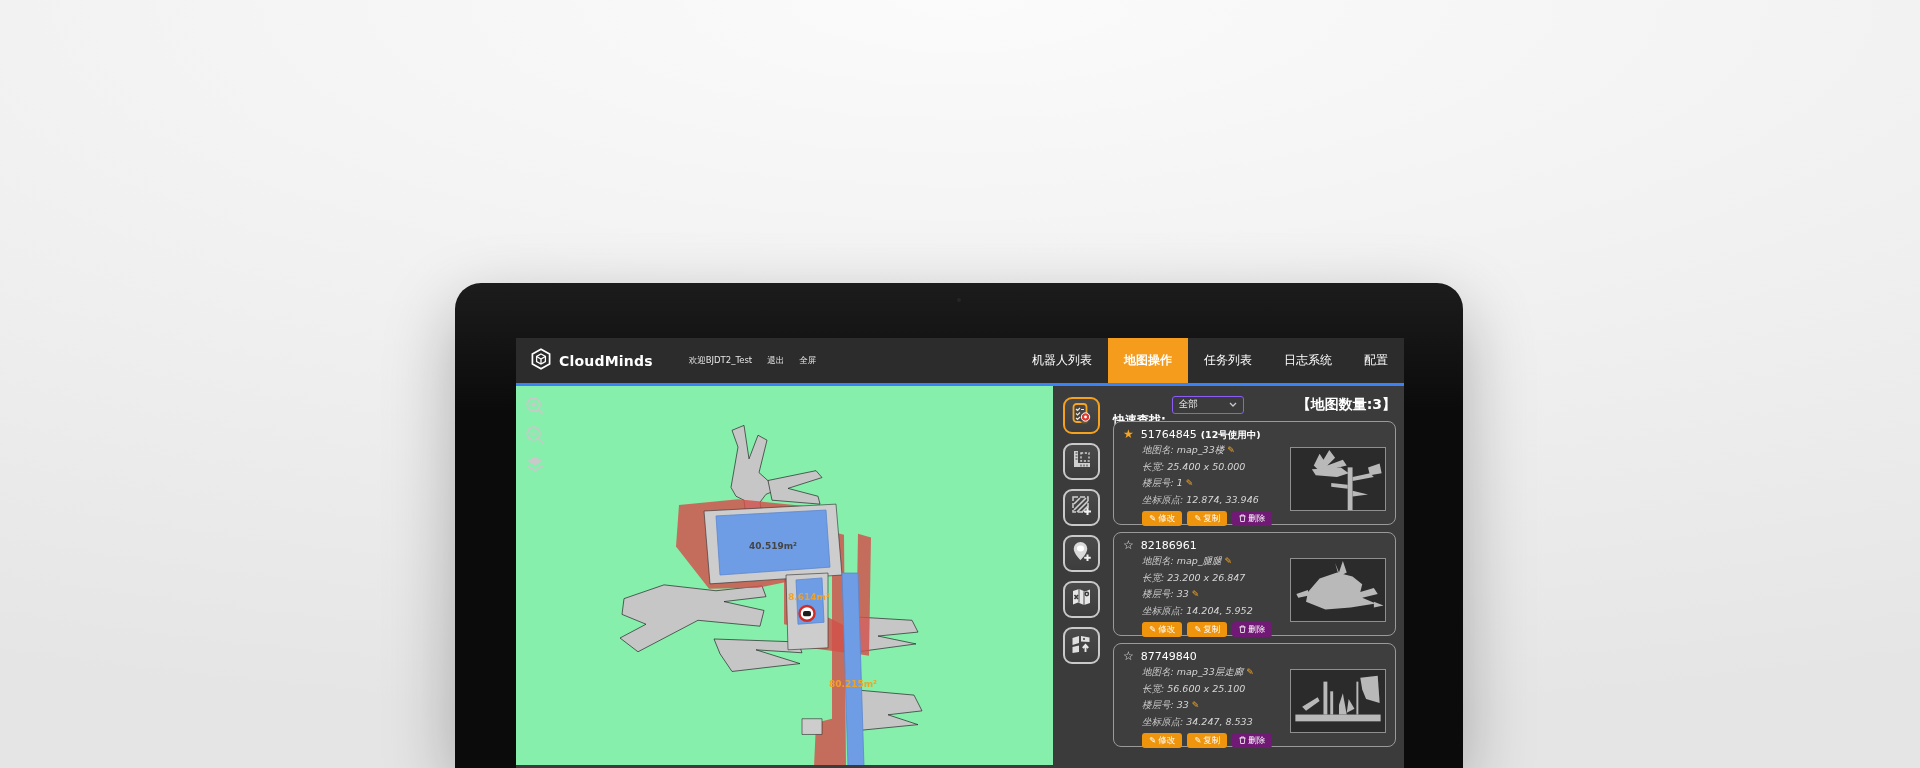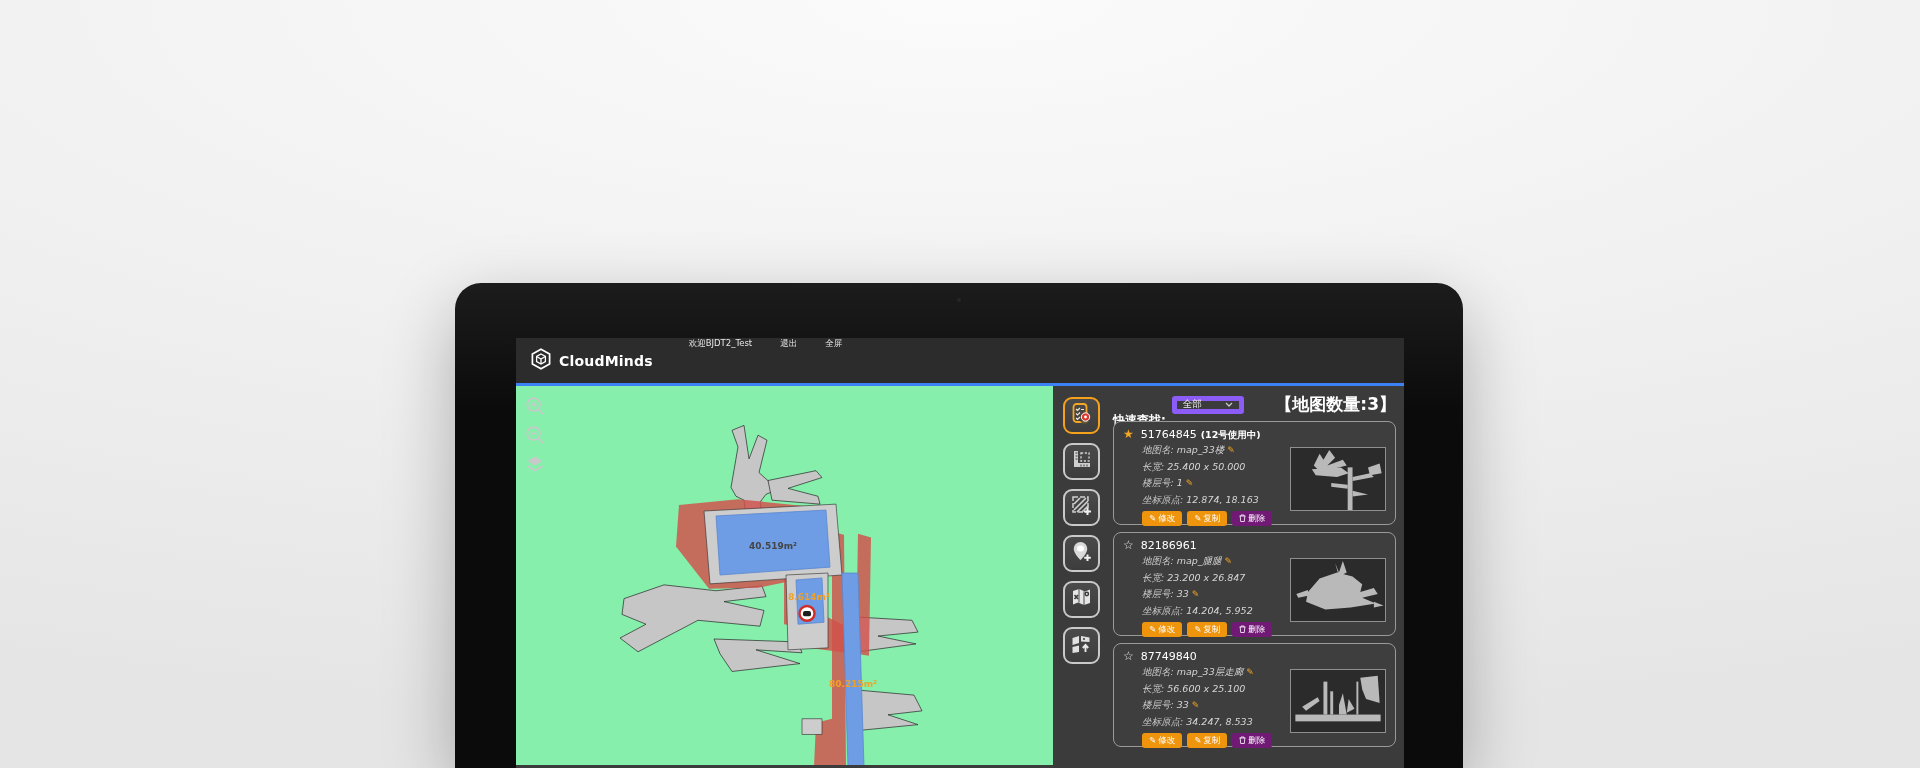--- a/index.html
+++ b/index.html
@@ -15,21 +15,21 @@
   .webcam { position:absolute; top:15px; left:50%; margin-left:-2px; width:4px; height:4px;
     border-radius:50%; background:#262626; }
   .screen { position:absolute; left:61px; top:55px; width:888px; height:430px;
     background:#3b3b3b; overflow:hidden; }
 
   
   .navbar { display:flex; align-items:stretch; height:48px; background:#2c2c2c;
     border-bottom:3px solid #3b82f6; }
   .brand { display:flex; align-items:center; gap:7px; padding-left:14px; }
   .brand-text { color:#fff; font-size:14px; font-weight:bold; letter-spacing:.2px; }
-  .welcome { display:flex; gap:28px; margin-left:36px; }
+  .welcome { display:flex; align-items:center; gap:15px; margin-left:36px; }
   .welcome span { color:#e6e6e6; font-size:8.5px; }
   .nav-tabs { margin-left:auto; display:flex; align-items:stretch; }
   .nav-tab { display:flex; align-items:center; padding:0 16px; color:#fff;
     font-size:12px; cursor:pointer; }
   .nav-tab.active { background:#f59c1d; font-weight:bold; }
 
   
   .content { display:flex; height:379px; }
   .map-area { position:relative; width:537px; height:100%; background:#86efac; }
   .map-controls { position:absolute; left:9px; top:10px; display:flex;
@@ -43,23 +43,23 @@
   .tool-btn { width:37px; height:37px; border-radius:9px; border:2px solid #c9c9c9;
     background:linear-gradient(180deg,#4a4a4a,#3d3d3d); display:flex; align-items:center;
     justify-content:center; cursor:pointer; }
   .tool-btn.active { border-color:#f5a11c; }
 
   
   .panel { flex:1; padding:8px 8px 0 4px; min-width:0; }
   .panel-head { display:flex; align-items:center; height:21px; margin-bottom:6px; }
   .search-label { color:#fff; font-size:12px; font-weight:bold; white-space:nowrap;margin-top:32px; }
   .select { margin-left:6px; display:flex; align-items:center; justify-content:space-between;
-    width:72px; height:18px; border:5px solid #8b5cf6; border-radius:3px; padding:0 6px;
+    width:72px; height:18px; border:1px solid #8b5cf6; border-radius:3px; padding:0 6px;
     color:#eee; font-size:9.5px; cursor:pointer; background:#3b3b3b; }
-  .map-count { margin-left:auto; color:#fff; font-size:17px; font-weight:bold; white-space:nowrap; }
+  .map-count { margin-left:auto; color:#fff; font-size:14px; font-weight:bold; white-space:nowrap; }
 
   .card { position:relative; border:1px solid #9a9a9a; border-radius:8px;
     padding:5px 9px 7px; margin-bottom:7px; height:104px; background:#3e3e3e; }
   .card-head { display:flex; align-items:center; font-size:11px; color:#fff; line-height:15px; }
   .star { font-size:12px; margin-right:7px; cursor:pointer; }
   .star.filled { color:#f5a623; }
   .star.empty { color:#e0e0e0; }
   .card-id { font-weight:normal; }
   .card-suffix { margin-left:4px; font-size:9.5px; font-weight:bold;text-align:right; }
   .fields { padding-left:19px; }
@@ -93,20 +93,27 @@
               <path d="M6.6 8.5 L11 11 L15.4 8.5 M11 11 L11 16" fill="none" stroke="#fff" stroke-width="1.3"></path>
             </svg>
           </span>
           <span class="brand-text">CloudMinds</span>
         </div>
         <div class="welcome">
           <span>欢迎BJDT2_Test</span>
           <span style="cursor:pointer;">退出</span>
           <span style="cursor:pointer;">全屏</span>
         </div>
+        <div class="nav-tabs">
+          <div class="nav-tab">机器人列表</div>
+          <div class="nav-tab active">地图操作</div>
+          <div class="nav-tab">任务列表</div>
+          <div class="nav-tab">日志系统</div>
+          <div class="nav-tab">配置</div>
+        </div>
       </div>
 
       <div class="content">
 
         <div class="map-area">
           <div class="map-controls">
             <div class="map-ctl">
               <svg width="20" height="20" viewBox="0 0 20 20">
                 <circle cx="8.6" cy="8.6" r="6.4" fill="none" stroke="#c9c9c9" stroke-width="1.7"></circle>
                 <path d="M13.4 13.4 L18 18 M5.6 8.6 H11.6 M8.6 5.6 V11.6" stroke="#c9c9c9" stroke-width="1.7" fill="none"></path>
@@ -250,21 +257,21 @@
               <span class="card-suffix">(12号使用中)</span>
             </div>
             <div class="fields">
               <div class="field"><span>地图名:</span>
                 <span class="val">map_33楼</span><span class="pencil">✎</span></div>
               <div class="field"><span>长宽:</span>
                 <span class="val">25.400 x 50.000</span></div>
               <div class="field"><span>楼层号:</span>
                 <span class="val">1</span><span class="pencil">✎</span></div>
               <div class="field"><span>坐标原点:</span>
-                <span class="val">12.874, 18.163</span></div>
+                <span class="val">12.874, 33.946</span></div>
             </div>
             <div class="thumb">
               <svg width="94" height="62" viewBox="0 0 94 64">
                 <g fill="#b9b9b9">
                   <polygon points="22,18 28,6 32,12 38,2 44,10 36,18 52,12 56,18 40,22 28,24"></polygon>
                   <polygon points="20,22 50,20 58,26 46,30 24,28"></polygon>
                   <rect x="57" y="20" width="5" height="44"></rect>
                   <polygon points="40,36 57,38 57,42 40,40"></polygon>
                   <polygon points="62,30 80,26 84,30 62,34"></polygon>
                   <polygon points="62,44 78,48 62,50"></polygon>

